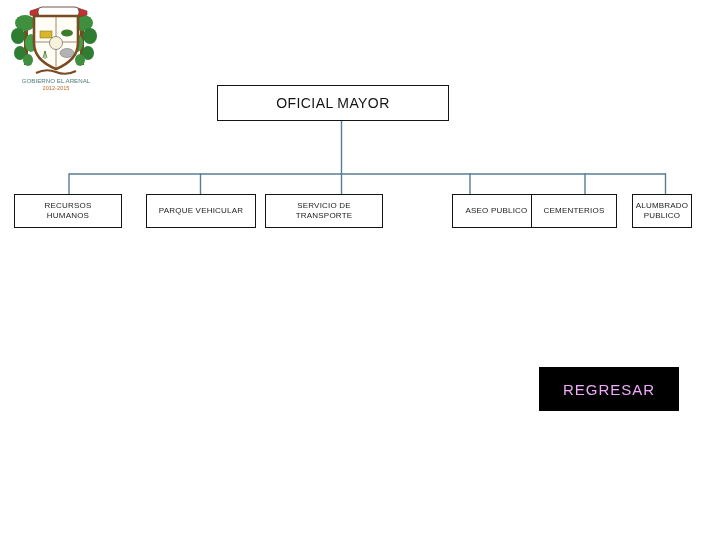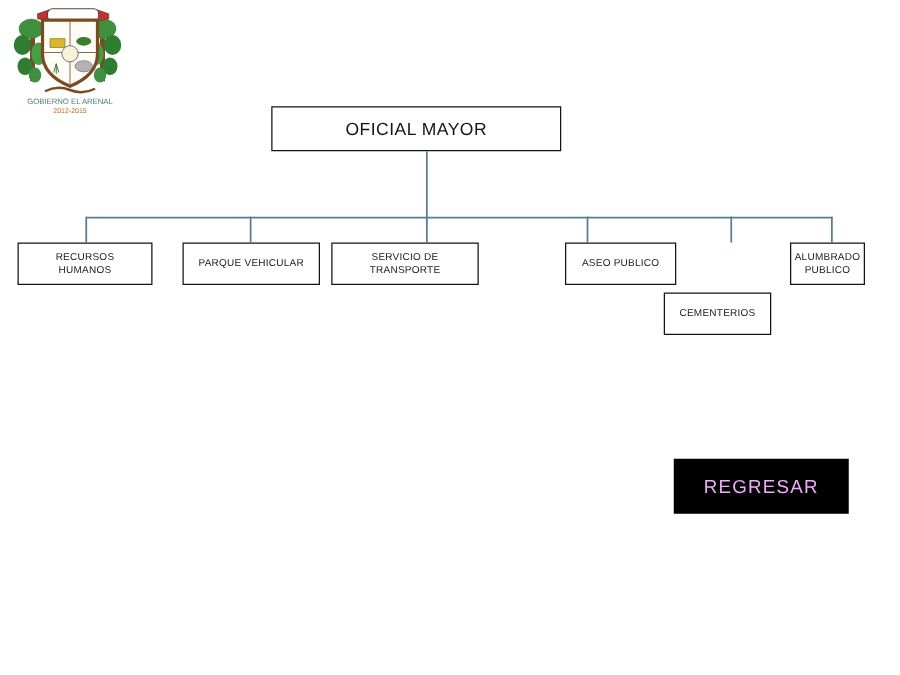--- a/index.html
+++ b/index.html
@@ -19,21 +19,21 @@
     position:absolute;top:194px;height:34px;box-sizing:border-box;
     border:1.2px solid #141414;background:#ffffff;
     display:flex;align-items:center;justify-content:center;text-align:center;
     font-size:8px;letter-spacing:.2px;line-height:1.3;color:#1a1a1a;
     white-space:pre-line;
   }
   .d1{left:14px;width:108px;}
   .d2{left:146px;width:110px;}
   .d3{left:265px;width:118px;}
   .d4{left:428px;width:89px;margin-left:24px;}
-  .d5{left:531px;width:86px;margin-top:40px;}
+  .d5{left:531px;width:86px;}
   .d6{left:632px;width:60px;}
   .back-btn{
     position:absolute;left:539px;top:367px;width:140px;height:44px;
     background:#000000;color:#f0abfc;border:0;cursor:pointer;
     font-family:"Liberation Sans", sans-serif;font-size:15px;letter-spacing:1px;
     display:flex;align-items:center;justify-content:center;
   }
   .emblem text{font-family:"Liberation Sans", sans-serif;}
 </style>
 </head>

